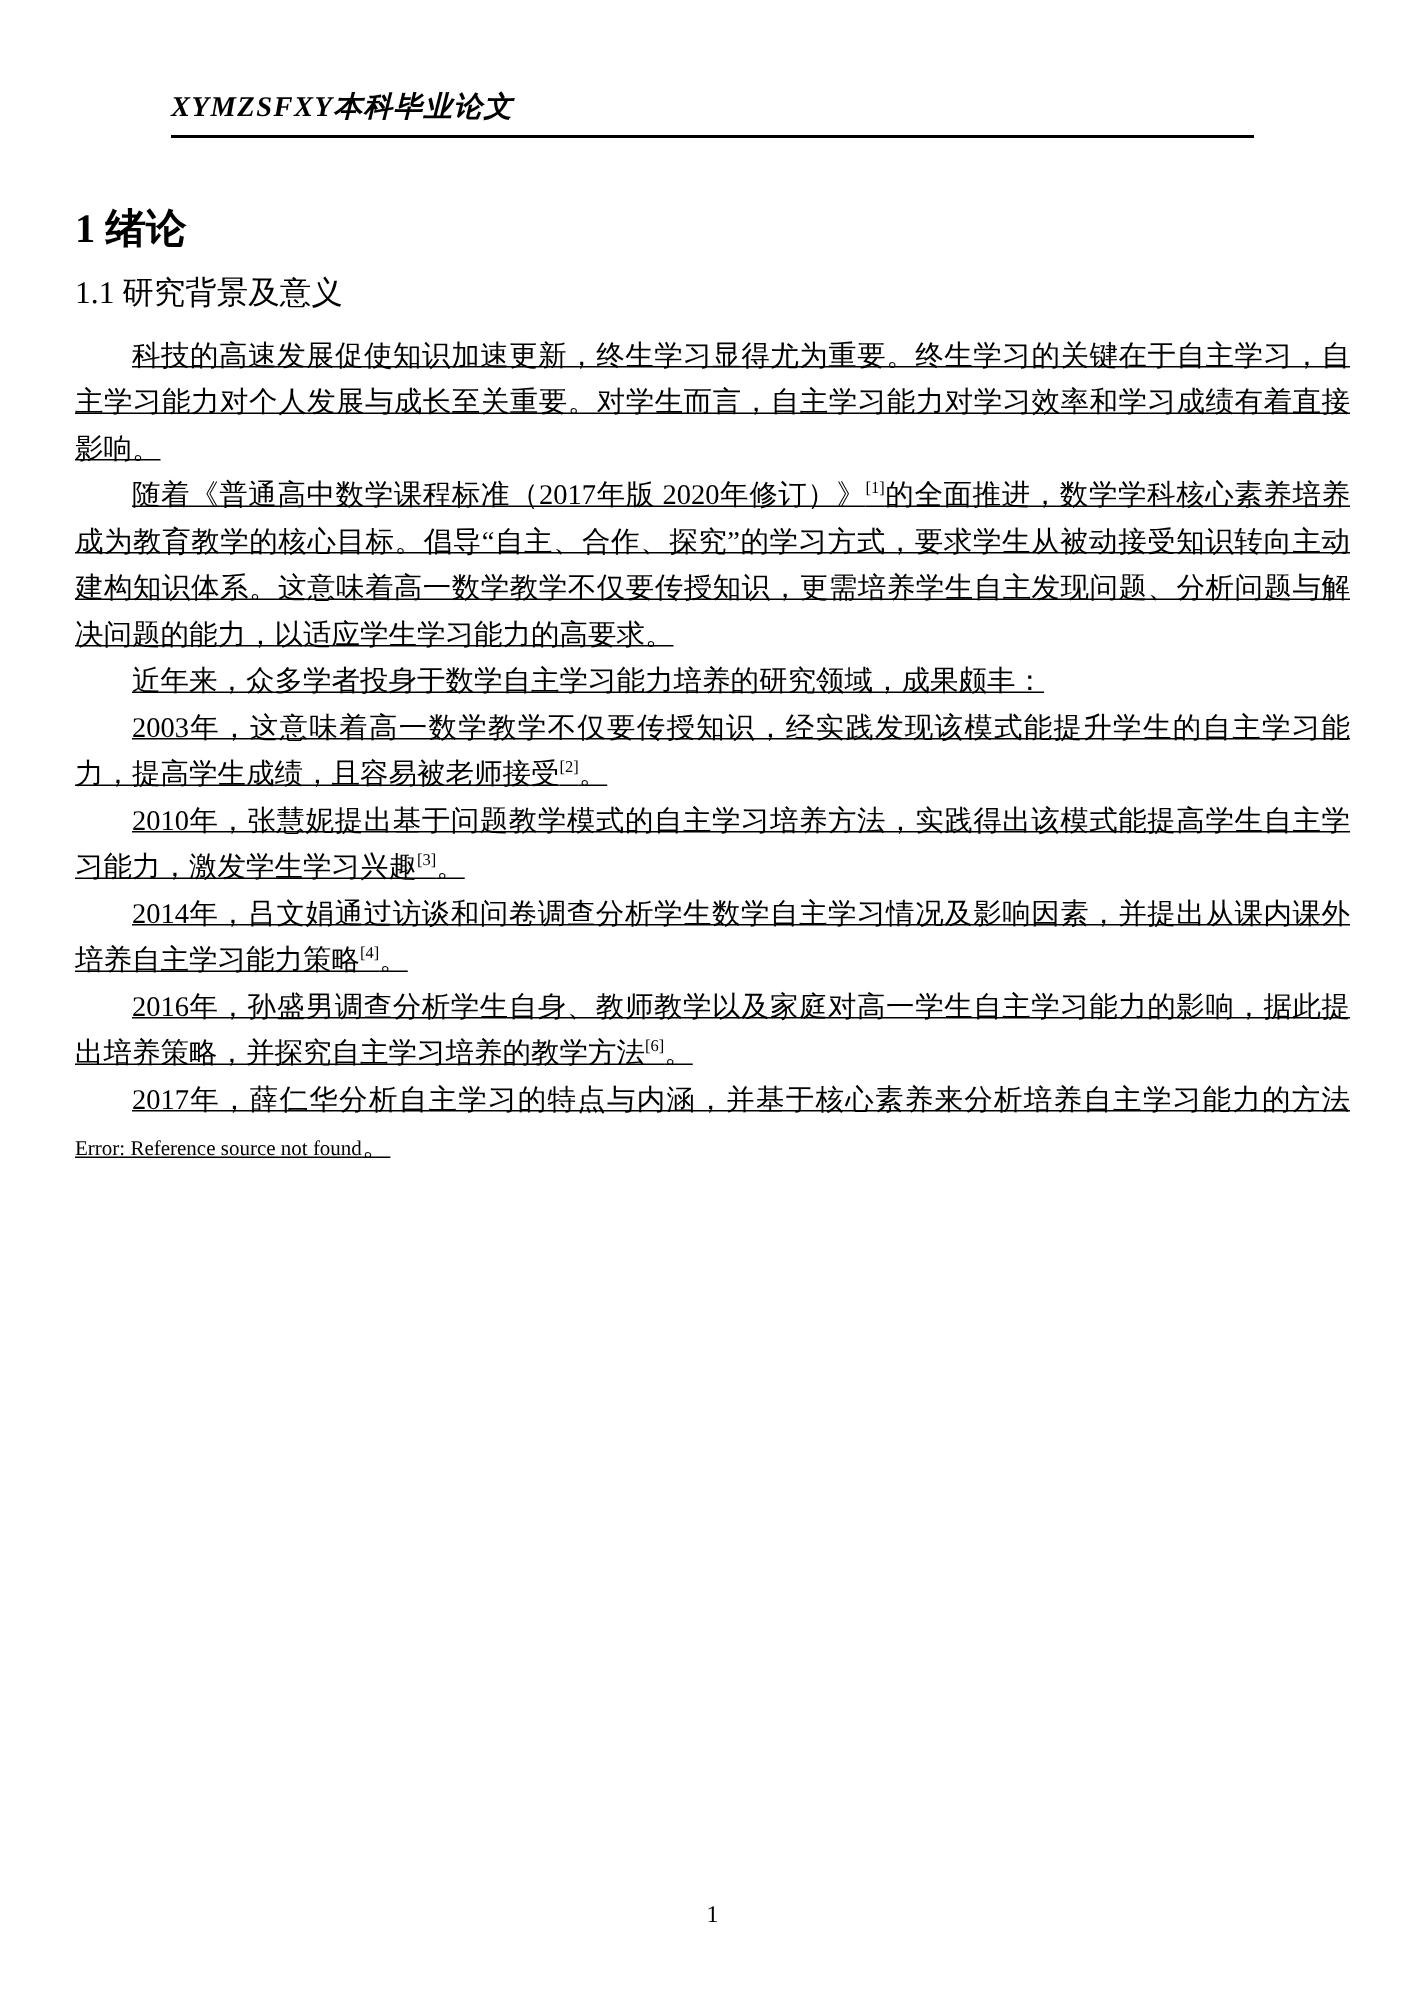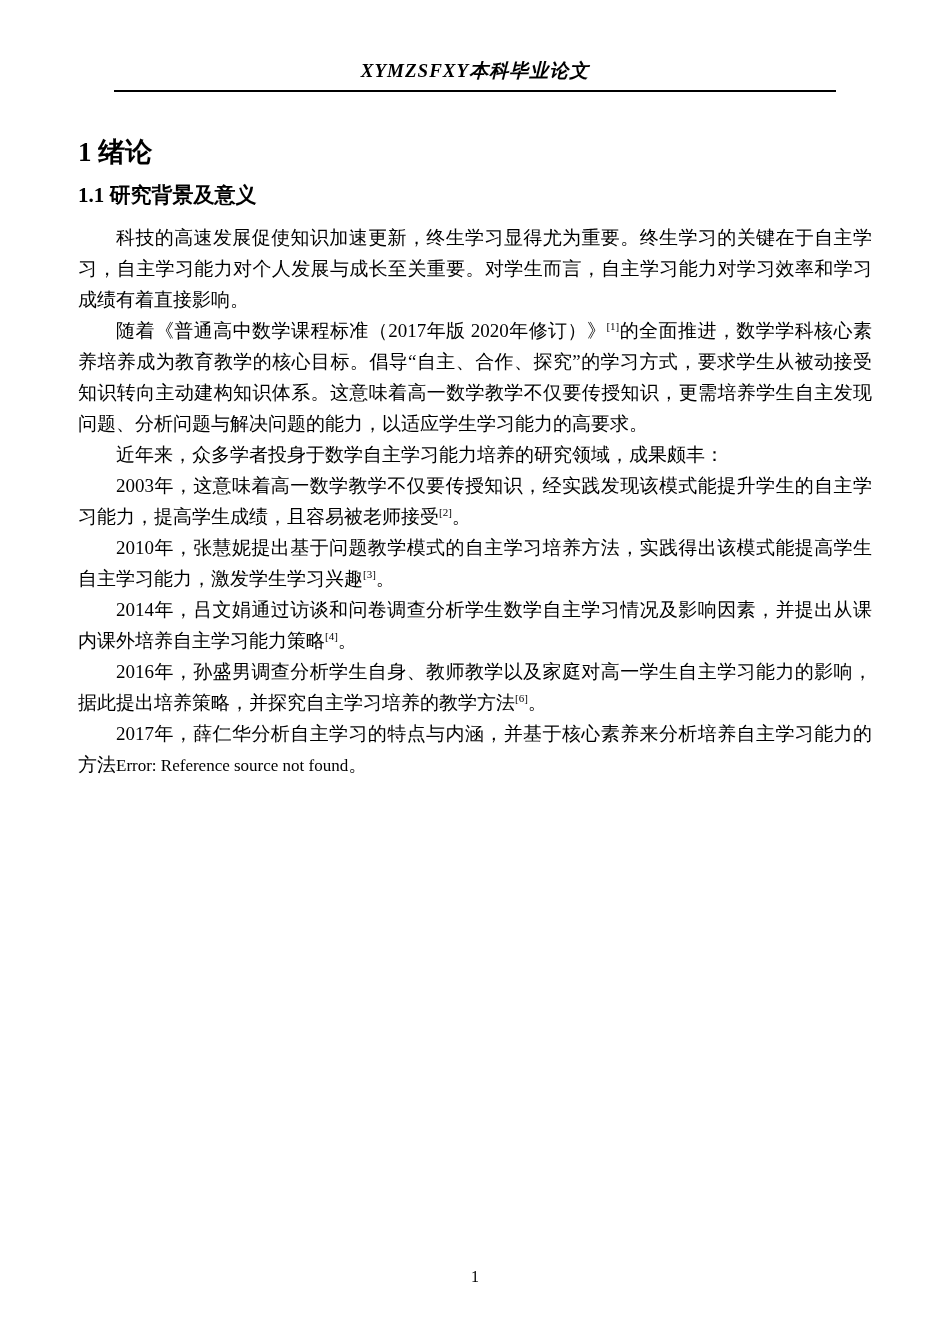--- a/index.html
+++ b/index.html
@@ -14,62 +14,63 @@
     width: 950px;
     height: 1344px;
     margin: 0 auto;
     background: #ffffff;
     overflow: hidden;
   }
   .header {
     padding: 58px 114px 0 114px;
   }
   .header-inner {
-    text-align: center;
+    text-align: left;
     border-bottom: 2px solid #000;
     padding-bottom: 6px;
   }
   .header-title {
     font-size: 19px;
     font-weight: bold;
     font-style: italic;
     letter-spacing: 1px;
   }
   .content {
-    padding: 0 78px;
+    padding: 0 50px;
     margin-top: 44px;
   }
   .h-chapter {
     font-size: 27px;
     font-weight: bold;
     margin: 24px 0 14px 0;
     line-height: 1.2;
   }
   .h-section {
     font-size: 21px;
-    font-weight: bold;
+    font-weight: normal;
     margin: 12px 0 12px 0;
     line-height: 1.3;
   }
   .h-section-2 {
     margin-top: 16px;
   }
   .para {
     font-size: 19px;
     line-height: 31px;
     text-align: justify;
     text-indent: 2em;
+    text-decoration: underline;
   }
   sup.ref {
     font-size: 11px;
     line-height: 0;
     vertical-align: super;
   }
   .ref-error {
-    font-size: 17px;
+    font-size: 14px;
     line-height: 0;
   }
   .footer {
     position: absolute;
     bottom: 58px;
     left: 0;
     right: 0;
     text-align: center;
     font-size: 16px;
   }

